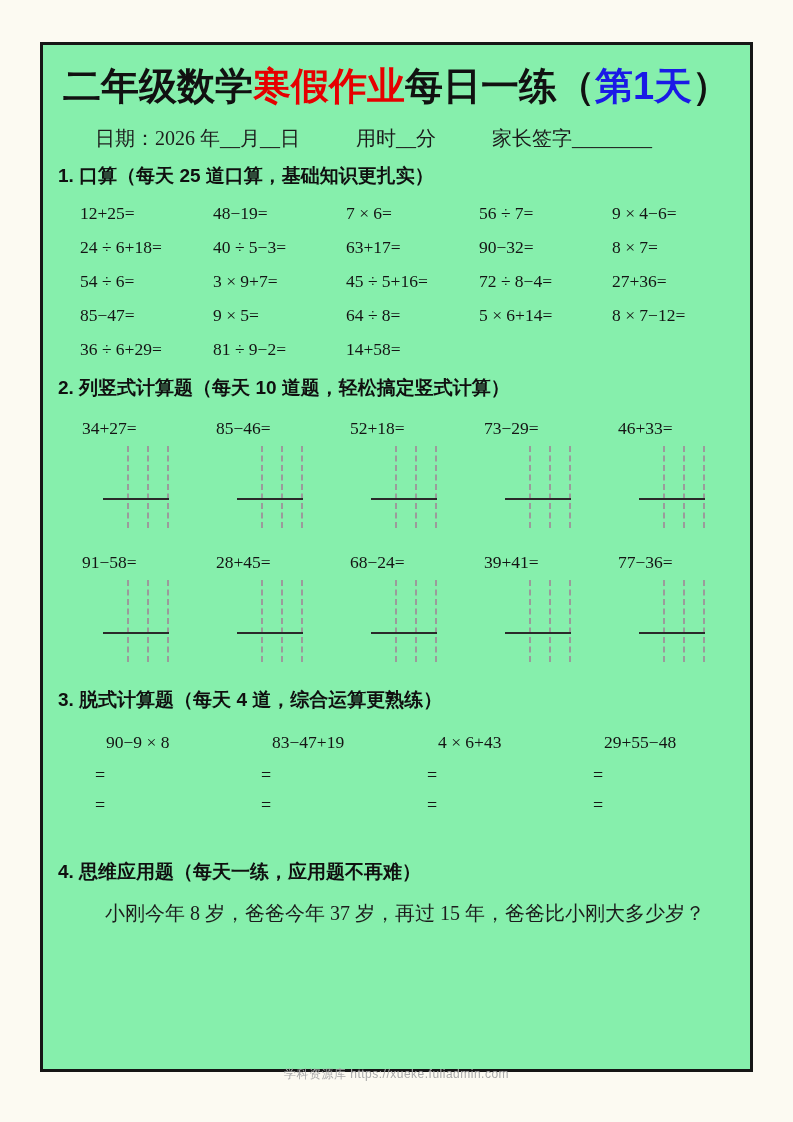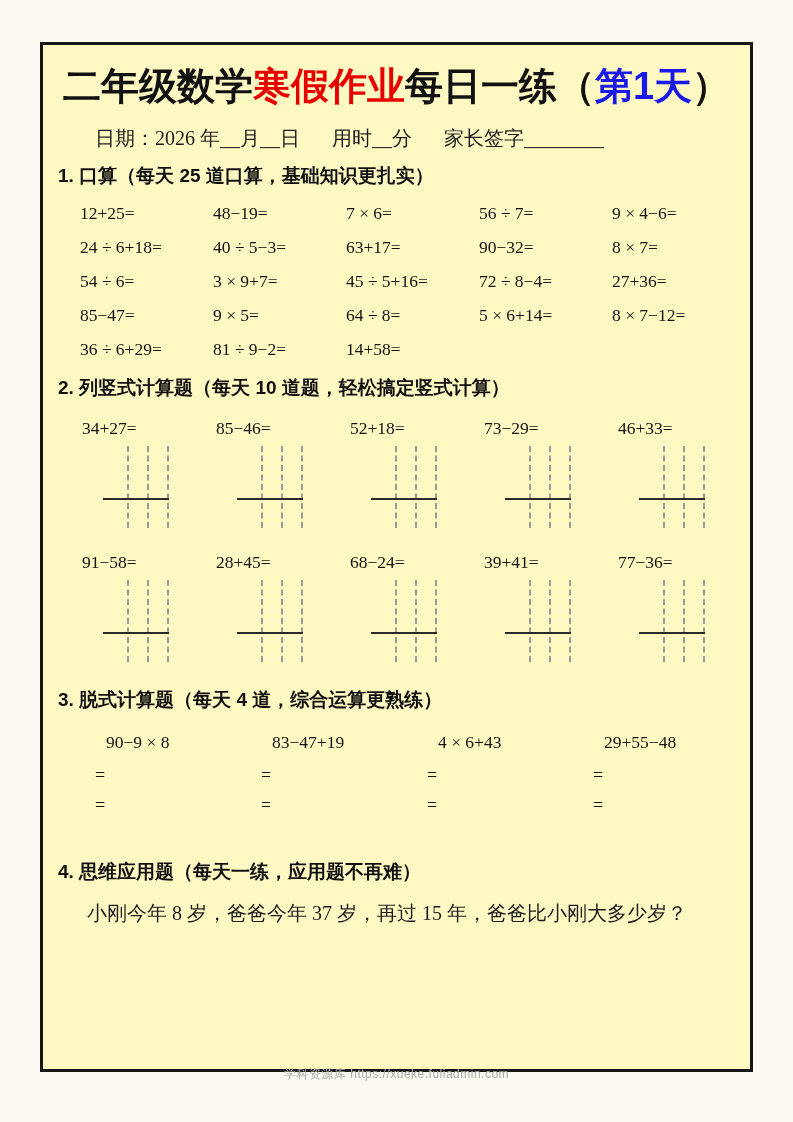--- a/index.html
+++ b/index.html
@@ -6,38 +6,38 @@
   html,body { width:793px; height:1122px; }
   body {
     background:#fcfaf2;
     font-family:"Liberation Sans", sans-serif;
     position:relative;
     color:#141414;
   }
   .sheet {
     position:absolute; left:40px; top:42px;
     width:713px; height:1030px;
-    background:#fef9c3;
+    background:#86efac;
     border:3px solid #161616;
     padding:20px 15px 0 15px;
     overflow:hidden;
   }
   .title {
     text-align:center;
     font-size:38px; font-weight:900;
     line-height:1.15; white-space:nowrap;
     color:#111;
   }
   .t-red  { color:#e60000; }
   .t-blue { color:#1a1ae6; }
   .meta {
     margin:16px 0 0 37px;
     font-family:"Liberation Serif", serif;
     font-size:20px; color:#1c1c1c;
-    display:flex; gap:32px; white-space:nowrap;
+    display:flex; gap:56px; white-space:nowrap;
   }
   .sec-h {
     font-size:19px; font-weight:bold; color:#101010;
     line-height:24px;
   }
   .sec-h.s1 { margin-top:12px; }
   .sec-h.s2 { margin-top:10px; }
   .sec-h.s3 { margin-top:26px; }
   .sec-h.s4 { margin-top:40px; }
 
@@ -77,21 +77,21 @@
     display:grid; grid-template-columns:repeat(4,166px);
     margin:18px 0 0 34px;
     font-family:"Liberation Serif", serif;
     font-size:17.5px;
   }
   .tuoshi-col .prob { padding-left:14px; line-height:24px; white-space:nowrap; }
   .tuoshi-col .eq   { padding-left:3px; line-height:30px; margin-top:6px; font-size:18px; }
   .tuoshi-col .eq.second { margin-top:0; }
 
   .word-problem {
-    margin:14px 0 0 29px;
+    margin:14px 0 0 47px;
     font-family:"Liberation Serif", serif;
     font-size:20px; line-height:30px; color:#1c1c1c;
   }
 
   .footer {
     position:absolute; left:0; top:1066px; width:100%;
     text-align:center;
     font-size:12px; color:#a9a9a9;
     font-family:"Liberation Sans", sans-serif;
     letter-spacing:0.5px;

